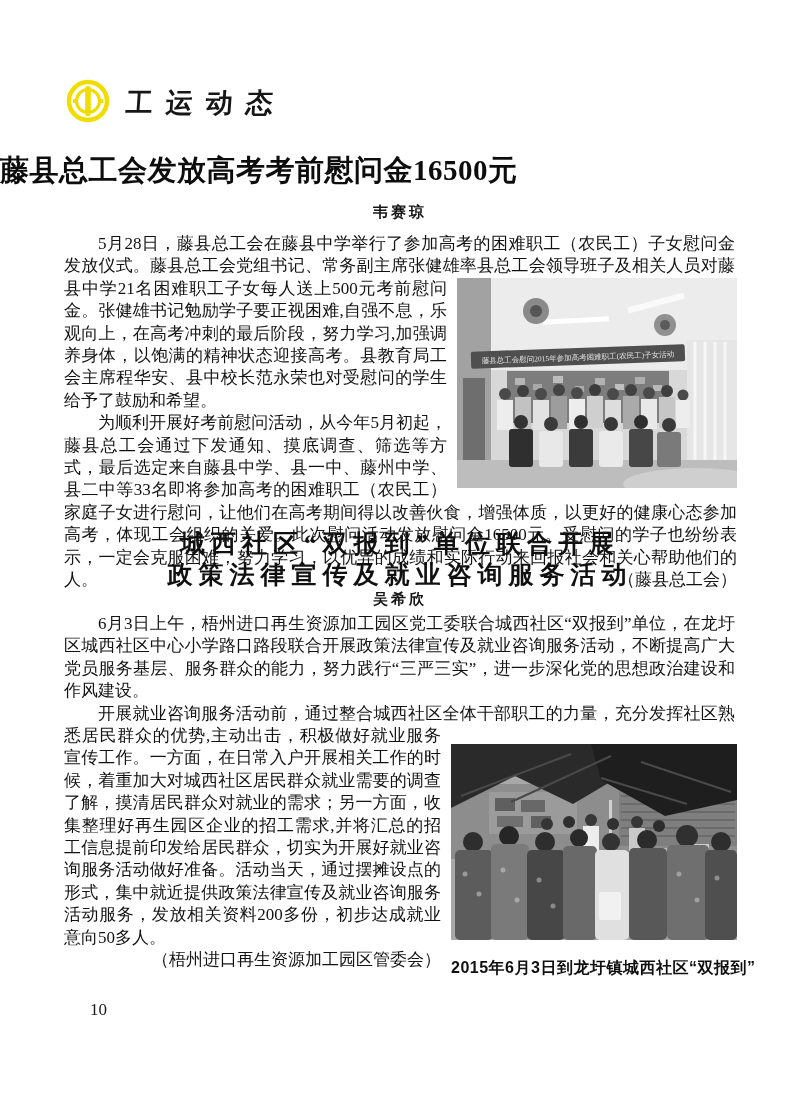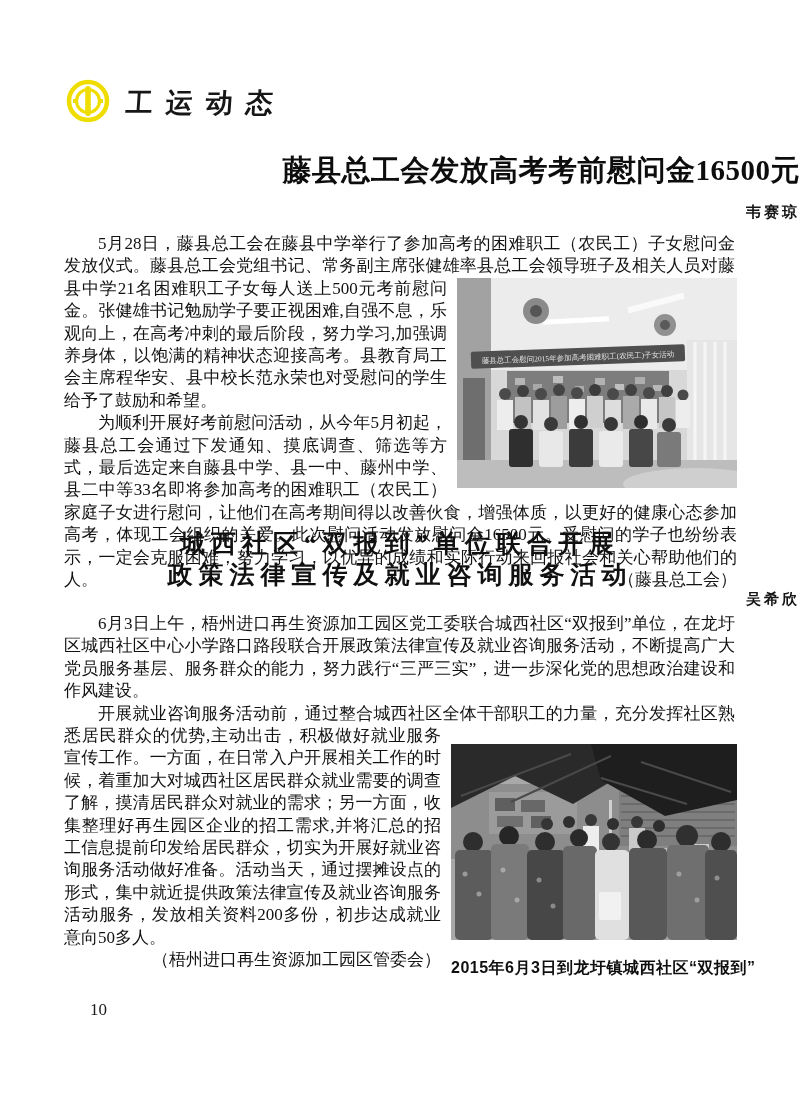--- a/index.html
+++ b/index.html
@@ -10,25 +10,25 @@
   }
   
   .masthead{position:absolute;left:66px;top:79px;display:flex;align-items:center;}
   .brand{
     font-family:"Liberation Sans","DejaVu Sans",sans-serif;
     font-weight:900;font-size:27px;letter-spacing:13px;color:#161616;
     margin-left:16px;transform:skewX(-4deg);white-space:nowrap;
   }
   
   .a1-title{
-    position:absolute;top:151px;left:0;width:800px;text-align:right;
+    position:absolute;top:151px;left:0;width:800px;text-align:left;
     font-size:29px;font-weight:700;color:#0d0d0d;letter-spacing:0.5px;white-space:nowrap;
   }
   .author{
-    position:absolute;left:0;width:800px;text-align:right;
+    position:absolute;left:0;width:800px;text-align:center;
     font-family:"Liberation Sans","DejaVu Sans",sans-serif;
     font-weight:700;font-size:15px;letter-spacing:3px;color:#141414;
   }
   .a1-author{top:203px;}
   .bodytext{
     position:absolute;left:64px;width:673px;
     font-size:17px;line-height:22.4px;text-align:justify;color:#121212;
   }
   .a1-body{top:233px;}
   .bodytext p{margin:0;text-indent:2em;}

